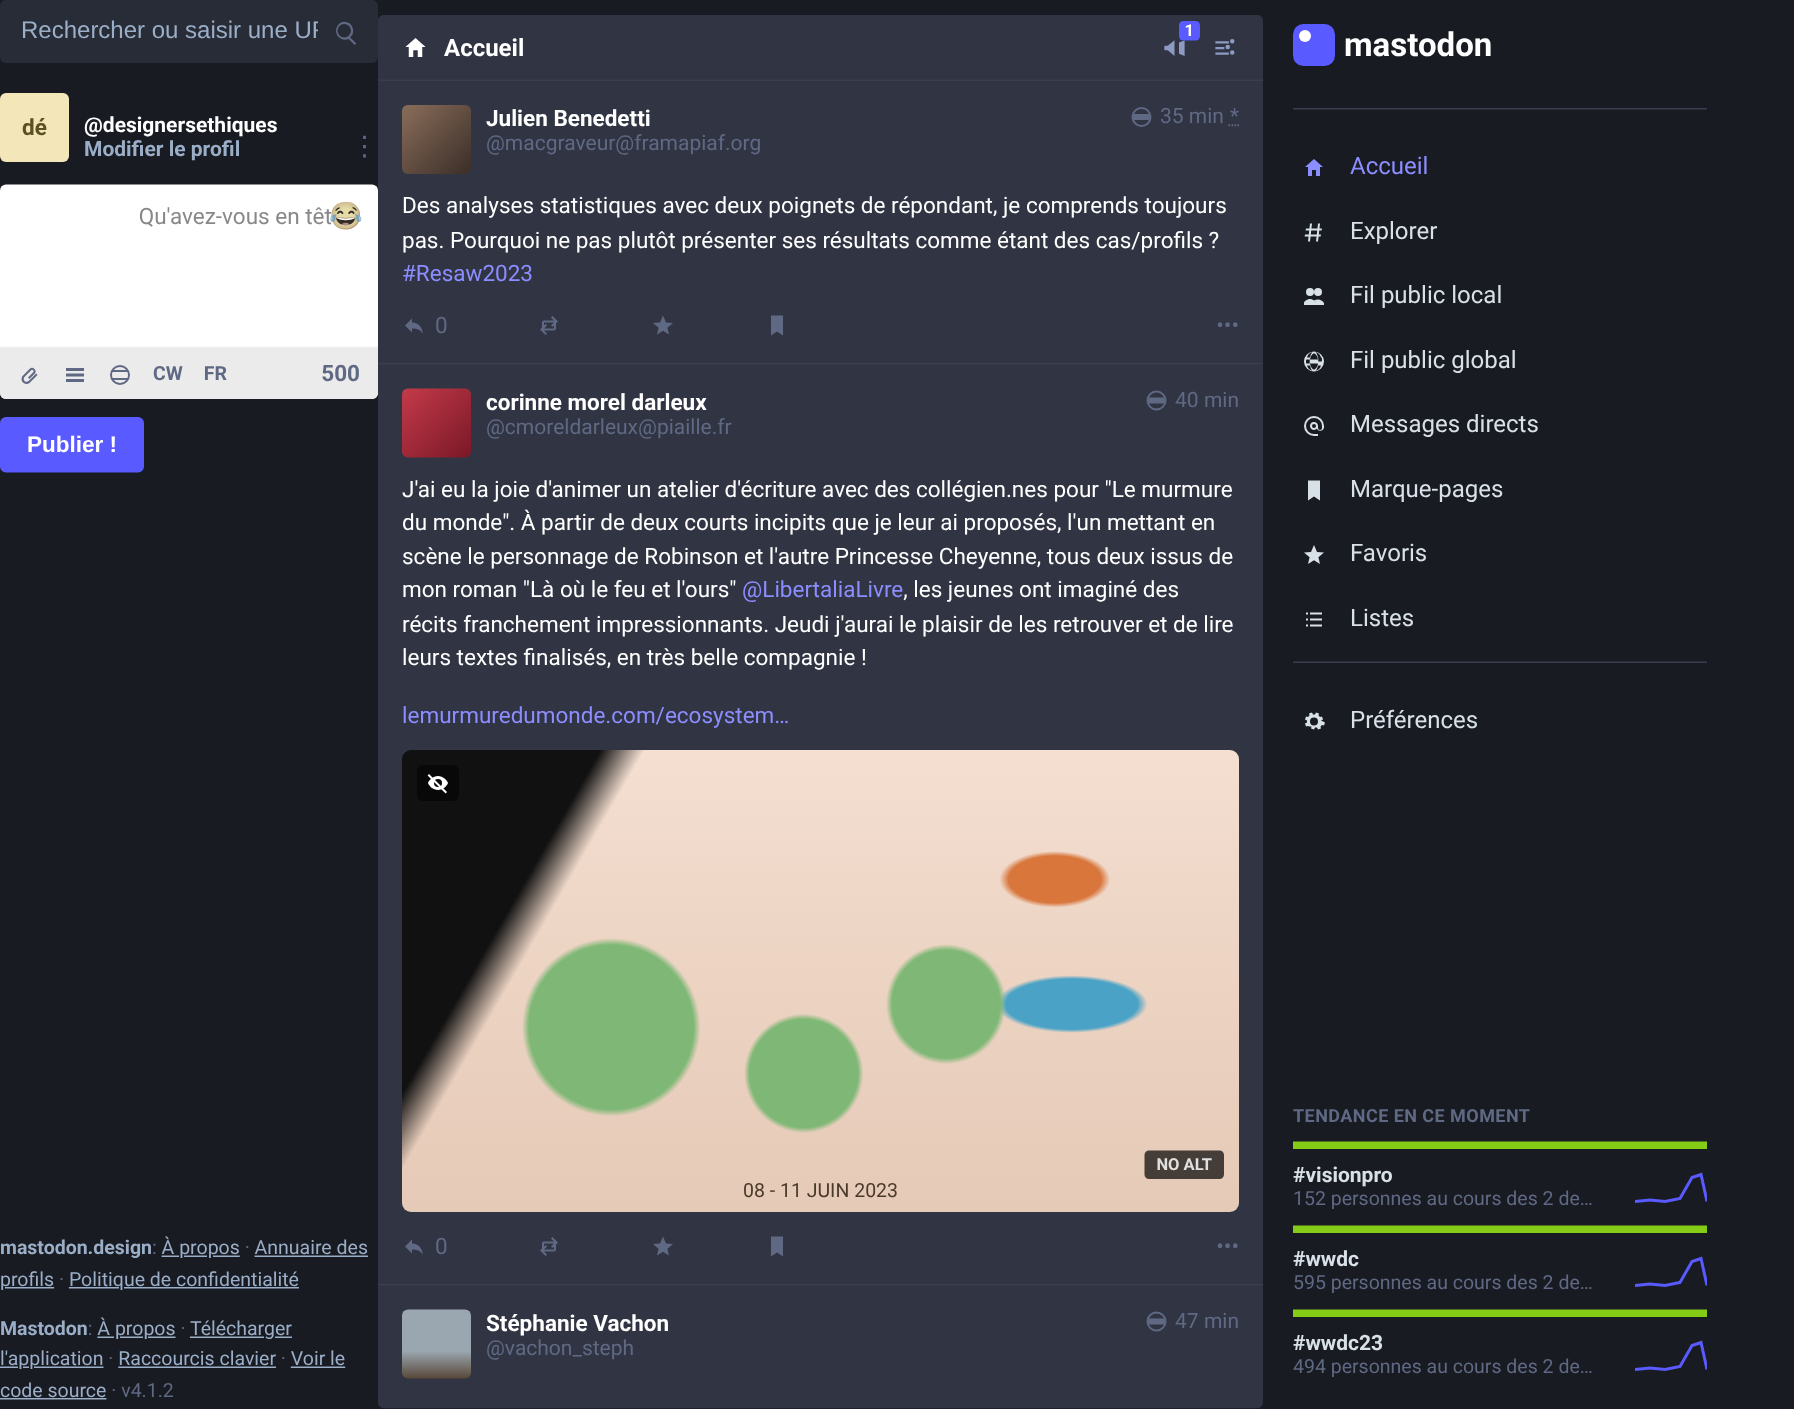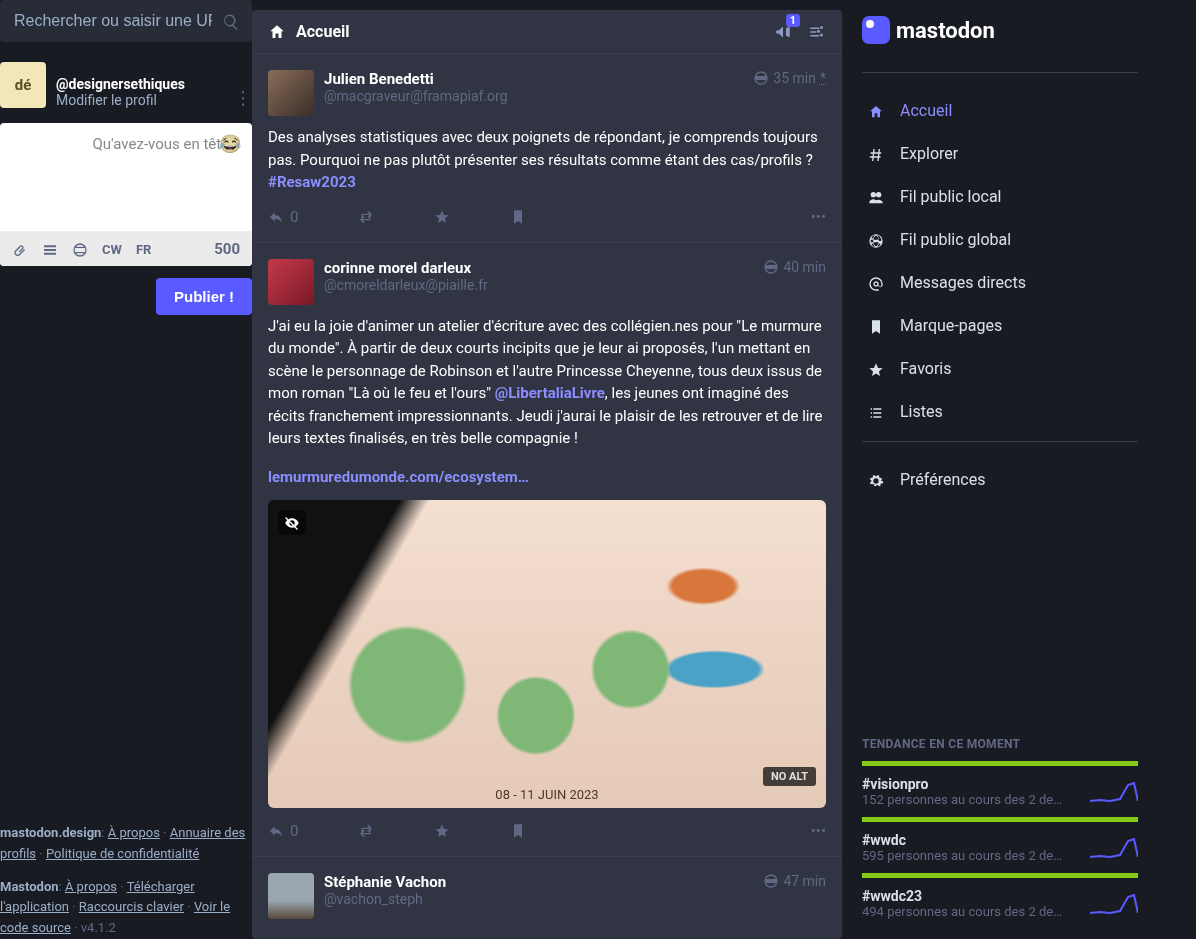--- a/index.html
+++ b/index.html
@@ -19,32 +19,32 @@
 
 
 .search-wrap { position: relative; background: #282c37; border-radius: 4px; margin-bottom: 10px; }
 .search-input { width: 100%; background: transparent; border: 0; color: #9baec8; padding: 12px 40px 12px 14px; font-size: 16px; outline: none; }
 .search-input::placeholder { color: #9baec8; }
 .search-icon { position: absolute; right: 12px; top: 12px; color: #606984; }
 .compose-header { display: flex; align-items: flex-end; padding: 10px 0 15px; }
 .avatar-sm { width: 46px; height: 46px; border-radius: 4px; background: #f3e7b9; color: #5a5020; font-weight: bold; display: flex; align-items: center; justify-content: center; font-size: 15px; }
 .user-meta { flex: 1; margin-left: 10px; }
 .user-handle { color: #fff; font-weight: bold; font-size: 14px; }
-.edit-profile { color: #9baec8; font-size: 14px; }
+.edit-profile { color: #9baec8; font-size: 14px; font-weight: bold; }
 .menu-dots { color: #606984; font-size: 18px; cursor: pointer; }
 .compose-box { background: #fff; border-radius: 4px; }
 .compose-text { position: relative; padding: 12px; min-height: 100px; }
 .compose-text textarea { width: 100%; border: 0; resize: none; font-size: 15px; color: #444; outline: none; font-family: inherit; background: transparent; min-height: 80px; text-align: right; }
 .compose-text textarea::placeholder { color: #888; }
 .emoji-btn { position: absolute; right: 10px; top: 10px; font-size: 18px; filter: grayscale(70%); }
 .compose-toolbar { display: flex; align-items: center; padding: 8px 12px; border-top: 1px solid #eee; color: #606984; gap: 14px; background:#ebebeb; border-radius:0 0 4px 4px;}
 .compose-toolbar .ico { cursor: pointer; }
 .cw-btn, .lang-btn { font-weight: bold; font-size: 13px; cursor: pointer; }
 .char-count { margin-left: auto; font-weight: bold; color: #606984; }
-.publish-row { display: flex; justify-content: flex-end; margin-top: 12px; }
+.publish-row { display: flex; margin-top: 12px; }
 .publish-btn { background: #595aff; color: #fff; border: 0; padding: 10px 18px; border-radius: 4px; font-weight: bold; font-size: 15px; cursor: pointer; }
 .footer { margin-top: auto; color: #606984; font-size: 13px; line-height: 1.6; }
 .footer a { color: #9baec8; text-decoration: underline; cursor: pointer; }
 .footer strong { color: #9baec8; }
 
 
 .col-header { display: flex; align-items: center; padding: 12px 16px; border-bottom: 1px solid #393f4f; background:#313543; position: sticky; top: 0; }
 .col-header h1 { color: #fff; font-size: 16px; font-weight: bold; margin-left: 10px; flex: 1; }
 .header-ico { color: #8d9ac1; position: relative; margin-left: 16px; cursor: pointer; }
 .badge-sm { position: absolute; top: -8px; right: -8px; background: #595aff; color: #fff; font-size: 11px; border-radius: 3px; padding: 0 4px; font-weight: bold; }
@@ -52,21 +52,21 @@
 .post-head { display: flex; gap: 10px; }
 .avatar-md { width: 46px; height: 46px; border-radius: 4px; background-size: cover; background-position: center; flex: none; }
 .av1 { background: linear-gradient(135deg,#8a6d5a,#3a2e28); }
 .av2 { background: linear-gradient(135deg,#c43a4a,#7a1826); }
 .av3 { background: linear-gradient(180deg,#9aa7b0 60%,#59483a); }
 .name-block { flex: 1; min-width: 0; }
 .display-name { color: #fff; font-weight: bold; font-size: 15px; }
 .acct { color: #606984; font-size: 14px; }
 .post-time { color: #606984; font-size: 14px; display: flex; align-items: flex-start; gap: 4px; }
 .post-body { margin: 10px 0 0; color: #fff; line-height: 1.5; font-size: 15px; }
-.post-body .hashtag, .post-body .mention, .post-body .link { color: #8c8dff; font-weight: bold; }
+.post-body .hashtag, .post-body .mention, .post-body .link { color: #8c8dff; }
 .media { margin-top: 12px; border-radius: 6px; overflow: hidden; position: relative; height: 308px;
   background:
     radial-gradient(circle at 25% 60%, #7fb876 0 12%, transparent 13%),
     radial-gradient(circle at 48% 70%, #7fb876 0 10%, transparent 11%),
     radial-gradient(circle at 65% 55%, #7fb876 0 9%, transparent 10%),
     radial-gradient(ellipse at 78% 28%, #d8763c 0 5%, transparent 6%),
     radial-gradient(ellipse at 80% 55%, #4aa3c7 0 7%, transparent 8%),
     linear-gradient(120deg, #111 0 18%, transparent 22%),
     linear-gradient(180deg, #f4dfd1 0%, #ecd3c2 50%, #e6cab8 100%);
   position: relative;

